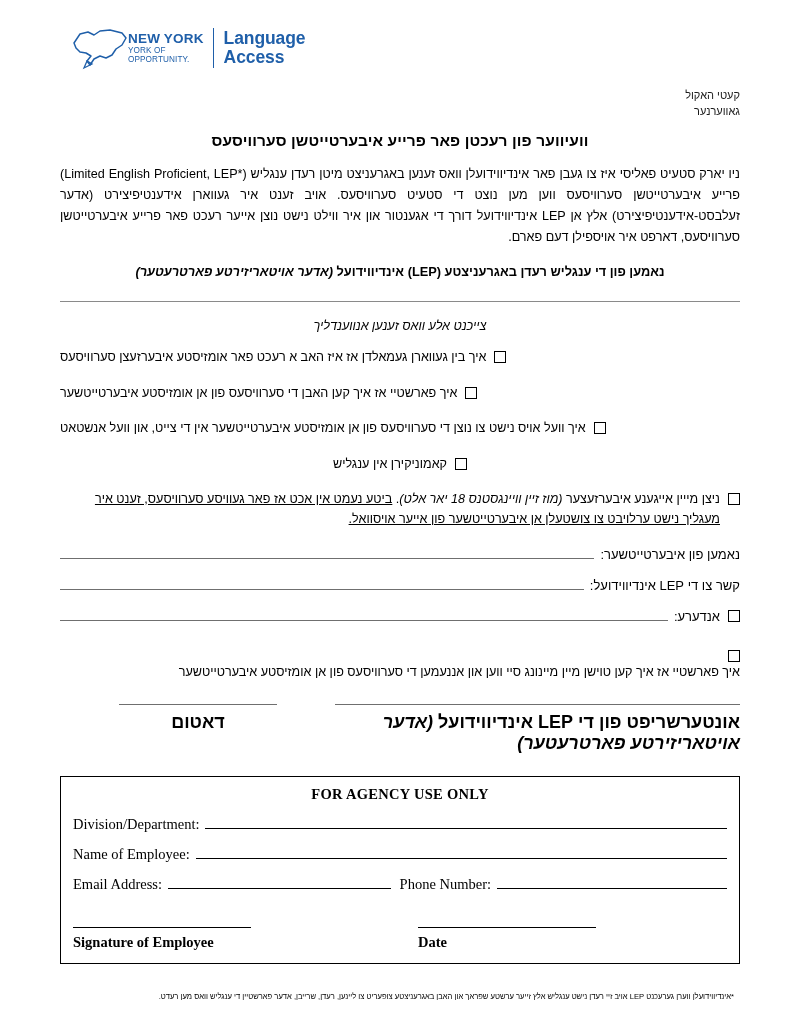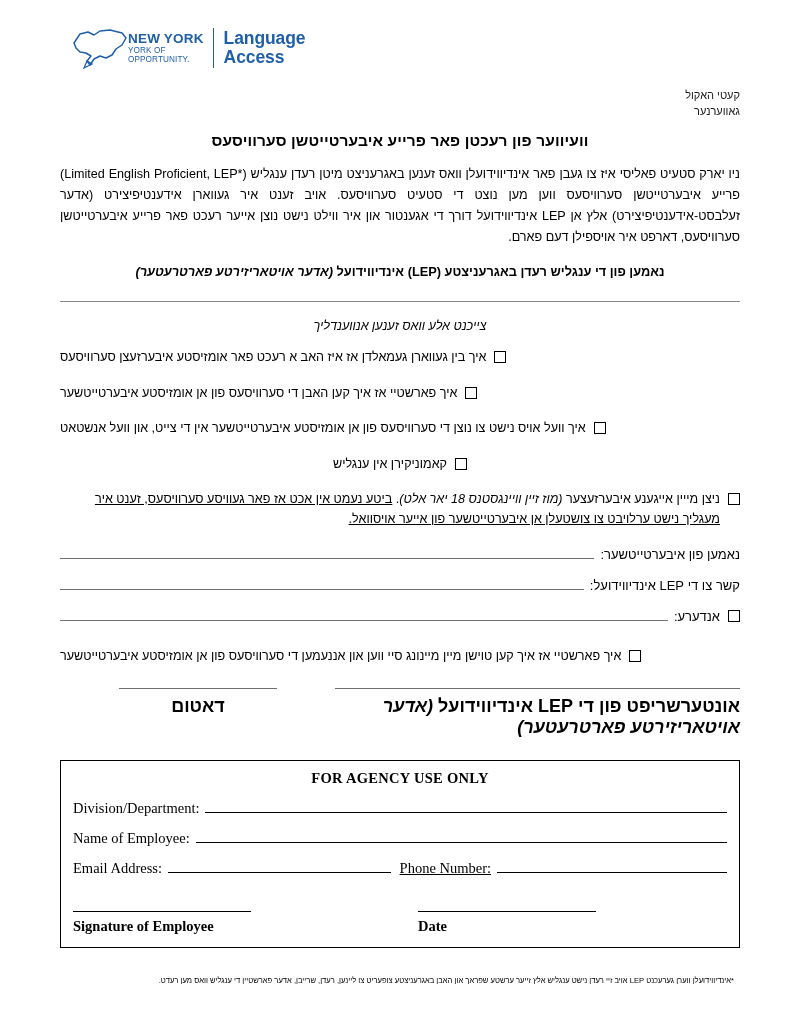--- a/index.html
+++ b/index.html
@@ -225,21 +225,21 @@
     margin-top: 11px;
   }
   .ag-label { flex: 0 0 auto; white-space: nowrap; }
   .ag-line {
     flex: 1 1 auto;
     border-bottom: 1px solid #000;
     height: 14px;
     margin-left: 6px;
   }
   .ag-line.short { flex: 0 0 230px; }
-  .ag-label.second { margin-left: 9px; text-decoration: underline; }
+  .ag-label.second { margin-left: 9px; }
   .ag-sign-row {
     display: flex;
     position: absolute;
     left: 12px;
     right: 12px;
     bottom: 12px;
   }
   .ag-sign-col { flex: 0 0 50%; }
   .ag-sign-col.right-col { padding-left: 18px; box-sizing: border-box; }
   .ag-sign-line {
@@ -348,21 +348,21 @@
     </div>
 
     <div class="field-row">
       <span class="cbox"></span>
       <span class="field-label">אנדערע:</span>
       <span class="field-line"></span>
     </div>
 
   </div>
 
-  <div class="check-item right" style="margin-top:22px;">
+  <div class="check-item right" style="margin-top:22px;flex-direction:column;">
     <span class="cbox"></span>
     <span class="check-text">איך פארשטיי אז איך קען טוישן מיין מיינונג סיי ווען און אננעמען די סערוויסעס פון אן אומזיסטע איבערטייטשער</span>
   </div>
 
   <div class="sig-row">
     <div class="sig-main">
       <div class="sig-line"></div>
       <div class="sig-caption"><span>אונטערשריפט פון די LEP אינדיווידועל </span><span class="it">(אדער אויטאריזירטע פארטרעטער)</span></div>
     </div>
     <div class="sig-date">

